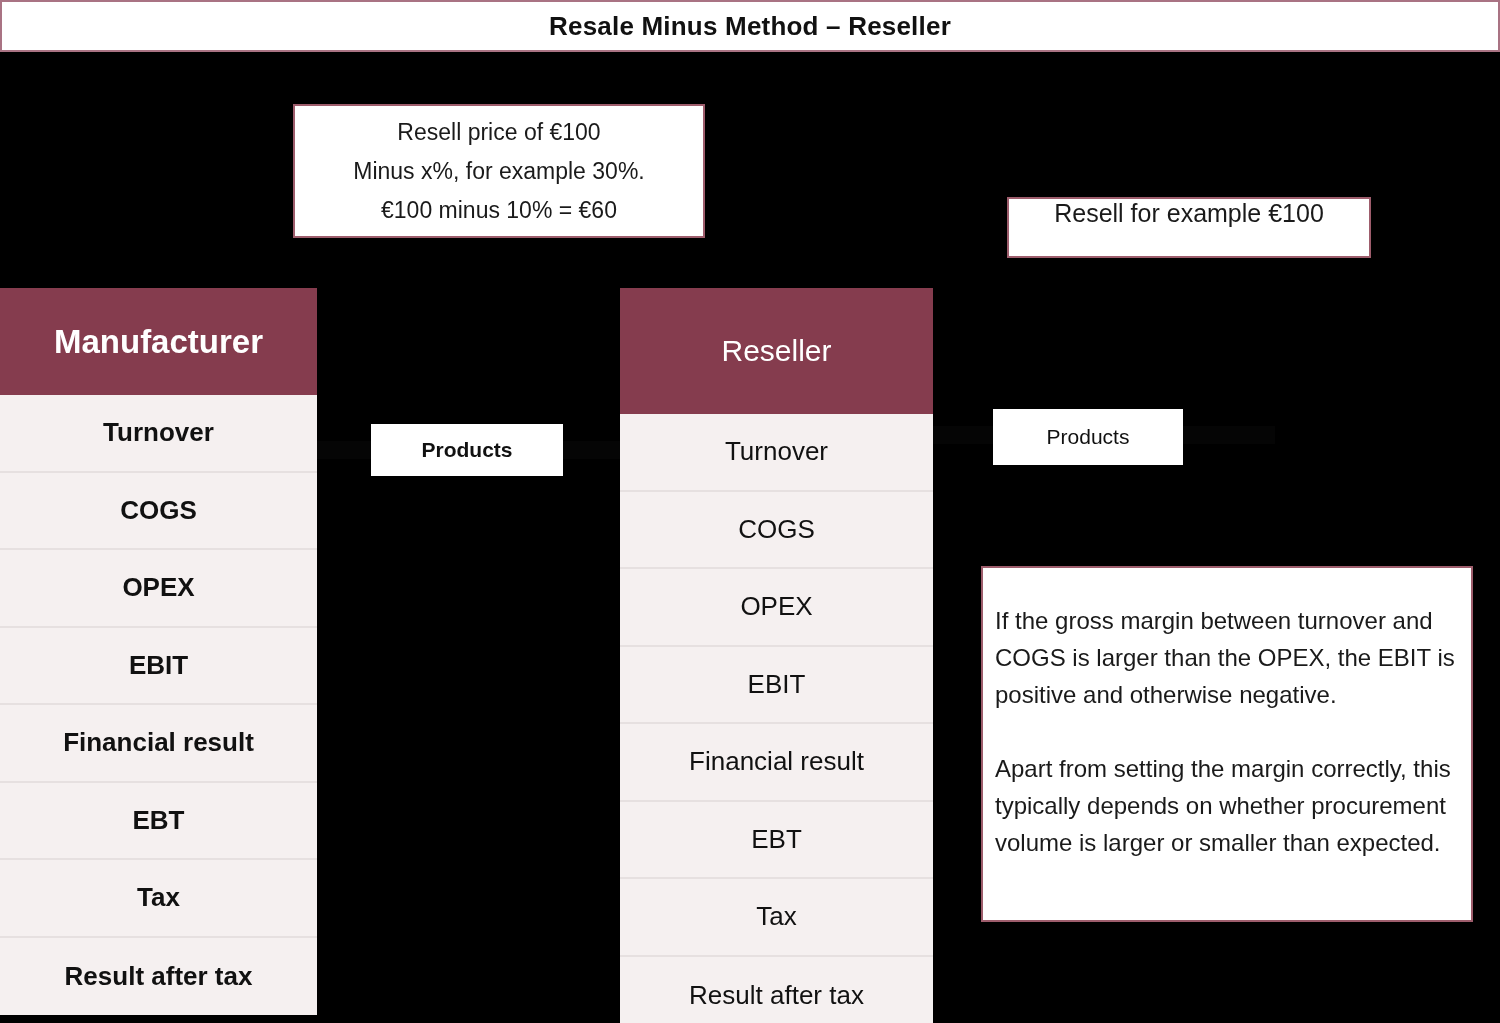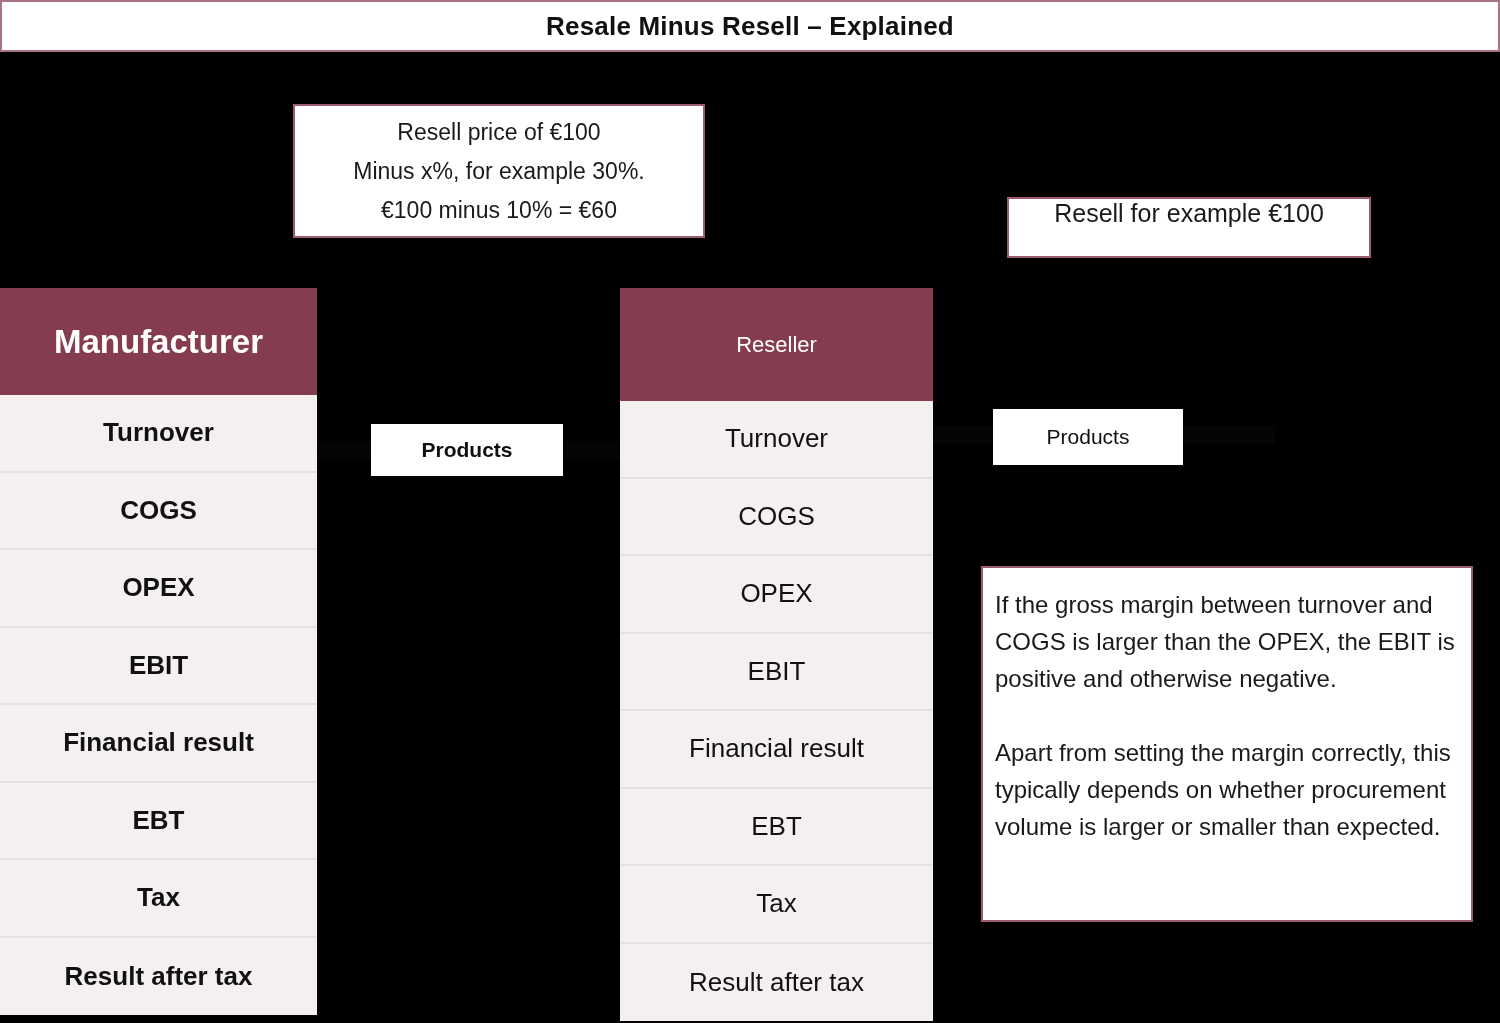--- a/index.html
+++ b/index.html
@@ -46,21 +46,21 @@
     text-align:center;
   }
   #callout-resell-customer{
     left:1007px;top:197px;width:364px;height:61px;
     display:flex;align-items:flex-start;justify-content:center;
     font-size:25px;
   }
 
   #callout-info{
     left:981px;top:566px;width:492px;height:356px;
-    padding:18px 16px 10px 12px;
+    padding:34px 16px 10px 12px;
     font-size:24px;line-height:37px;
     text-align:left;
   }
   #callout-info p{margin:0;}
   #callout-info p.spacer{height:37px;}
 
   
   .pl-col{position:absolute;box-sizing:border-box;}
   .pl-header{
     background:#853c4e;
@@ -77,21 +77,21 @@
     box-sizing:border-box;
     font-family:"Liberation Sans", sans-serif;
   }
   .pl-row:last-child{border-bottom:none;}
 
   #col-manufacturer{left:0px;top:288px;width:317px;height:735px;}
   #col-manufacturer .pl-header{height:107px;font-size:33px;font-weight:bold;}
   #col-manufacturer .pl-row{height:77.5px;font-size:26px;font-weight:bold;}
 
   #col-reseller{left:620px;top:288px;width:313px;height:735px;}
-  #col-reseller .pl-header{height:113px;font-size:22px;font-weight:normal;}
+  #col-reseller .pl-header{height:126px;font-size:30px;font-weight:normal;}
   #col-reseller .pl-row{height:77.5px;font-size:26px;font-weight:normal;}
 
   
   .products-box{
     position:absolute;background:#ffffff;
     display:flex;align-items:center;justify-content:center;
     color:#111111;box-sizing:border-box;
     font-family:"Liberation Sans", sans-serif;
   }
   #products-1{left:371px;top:424px;width:192px;height:52px;font-size:21px;font-weight:bold;}
@@ -110,21 +110,21 @@
     color:#ffffff;font-size:33px;
     font-family:"Liberation Sans", sans-serif;
   }
 </style>
 </head>
 <body>
 
 <div class="stage">
 
   <div id="title-bar">
-    <span class="title-text">Resale Minus Resell – Explained</span>
+    <span class="title-text">Resale Minus Method – Reseller</span>
   </div>
 
   <div class="flow-arrow" id="arrow-1"></div>
   <div class="flow-arrow" id="arrow-2"></div>
 
   <div class="callout" id="callout-resell-price">
     <span class="line">Resell price of €100</span>
     <span class="line">Minus x%, for example 30%.</span>
     <span class="line">€100 minus 10% = €60</span>
   </div>

